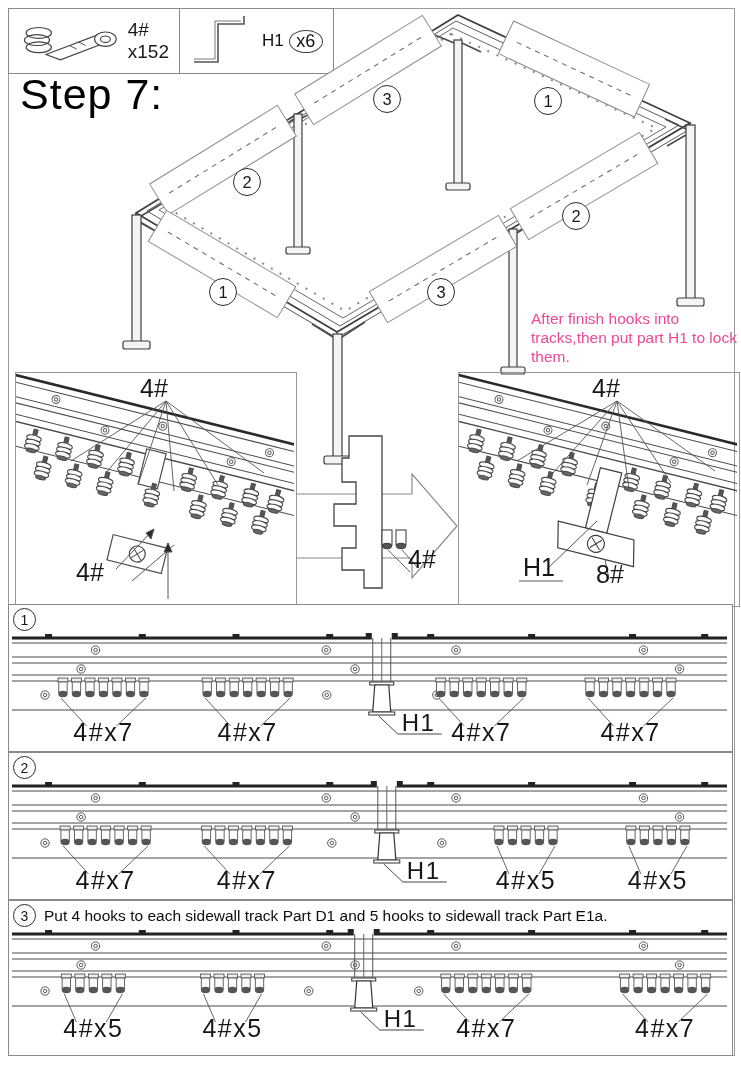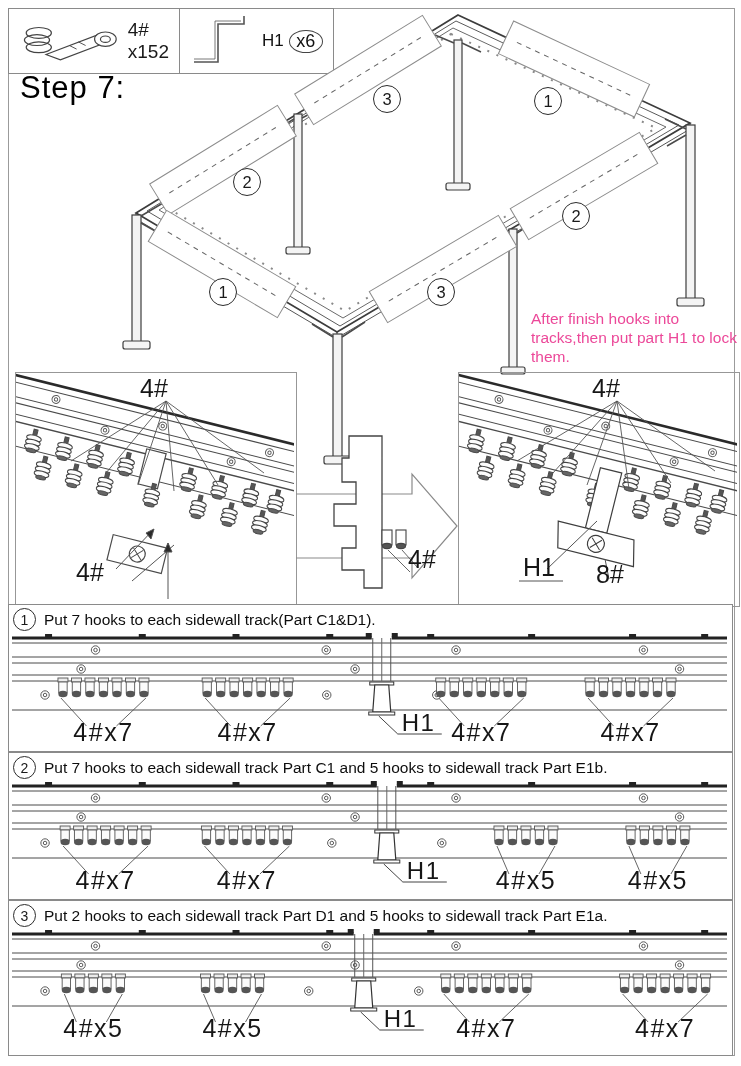--- a/index.html
+++ b/index.html
@@ -8,21 +8,21 @@
   .abs{position:absolute}
   svg{display:block}
   .outer-border{left:8px;top:8px;width:725px;height:1046px;border:1px solid #9b9b9b}
   .parts-box{left:8px;top:8px;height:64px;display:flex;background:#fff;border:1px solid #8a8a8a}
   .parts-cell{display:flex;align-items:center;gap:8px;padding:0 10px}
   .parts-cell+.parts-cell{border-left:1px solid #8a8a8a}
   .part-meta{font-size:19px;line-height:1.15;color:#1a1a1a}
   .bracket-line{display:flex;align-items:center;font-size:17px}
   .circle-qty{display:inline-flex;align-items:center;justify-content:center;border:1.3px solid #444;
               border-radius:50%;min-width:28px;height:21px;font-size:18px;margin-left:5px;padding:0 2px}
-  .step-title{left:20px;top:70px;font-size:31px;color:#000;letter-spacing:1px}
+  .step-title{left:20px;top:70px;font-size:43px;color:#000;letter-spacing:1px}
   .note{left:531px;top:309px;width:206px;font-size:15.5px;line-height:1.24;color:#ec4899}
   .detail-box{border:1px solid #979797;background:transparent}
   .big-label{font-size:25px;color:#161616;white-space:nowrap}
   .marker{width:26px;height:26px;border:1.5px solid #2c2c2c;border-radius:50%;display:flex;
           align-items:center;justify-content:center;font-size:16.5px;color:#1a1a1a;background:#fff}
   .row{left:8px;width:725px;border:1px solid #8a8a8a;background:#fff;box-sizing:border-box}
   .row-header{display:flex;align-items:center;gap:8px;padding:3px 4px 0 4px}
   .row-header .marker{width:21px;height:21px;font-size:14px;border-width:1.3px;flex:none;background:transparent}
   .row-text{font-size:15.5px;color:#0d0d0d}
 </style>
@@ -395,21 +395,20 @@
       </g>
     </svg>
   </div>
   <span class="abs big-label" style="left:592px;top:374px">4#</span>
   <span class="abs big-label" style="left:523px;top:553px">H1</span>
   <span class="abs big-label" style="left:596px;top:560px">8#</span>
 
   <div class="abs row" style="top:604px;height:148px">
     <div class="row-header">
       <span class="marker">1</span>
-      <span class="row-text">Put 7 hooks to each sidewall track(Part C1&amp;D1).</span>
     </div>
     <svg width="723" height="118" viewBox="0 0 723 118">
         <line x1="3" y1="7" x2="362.757" y2="7" stroke="#222" stroke-width="3"></line>
         <line x1="382.757" y1="7" x2="718" y2="7" stroke="#222" stroke-width="3"></line>
         <rect x="36.050000000000004" y="3" width="7" height="3" fill="#222"></rect>
         <rect x="129.78" y="3" width="7" height="3" fill="#222"></rect>
         <rect x="223.51" y="3" width="7" height="3" fill="#222"></rect>
         <rect x="317.24" y="3" width="7" height="3" fill="#222"></rect>
         <rect x="418.17999999999995" y="3" width="7" height="3" fill="#222"></rect>
         <rect x="519.12" y="3" width="7" height="3" fill="#222"></rect>
@@ -546,21 +545,20 @@
         <ellipse cx="662.002" cy="63" rx="4.6" ry="3.2" fill="#555"></ellipse>
         <line x1="579.002" y1="67" x2="604.502" y2="95" stroke="#555" stroke-width="0.9"></line>
         <line x1="664.002" y1="67" x2="634.502" y2="95" stroke="#555" stroke-width="0.9"></line>
         <text x="621.502" y="110" font-size="25" fill="#161616" font-family="Liberation Sans, DejaVu Sans, sans-serif" text-anchor="middle" letter-spacing="1.5">4#x7</text>
       </svg>
   </div>
 
   <div class="abs row" style="top:752px;height:148px">
     <div class="row-header">
       <span class="marker">2</span>
-      <span class="row-text">Put 7 hooks to each sidewall track Part C1 and 5 hooks to sidewall track Part E1b.</span>
     </div>
     <svg width="723" height="118" viewBox="0 0 723 118">
         <line x1="3" y1="7" x2="367.80400000000003" y2="7" stroke="#222" stroke-width="3"></line>
         <line x1="387.80400000000003" y1="7" x2="718" y2="7" stroke="#222" stroke-width="3"></line>
         <rect x="36.050000000000004" y="3" width="7" height="3" fill="#222"></rect>
         <rect x="129.78" y="3" width="7" height="3" fill="#222"></rect>
         <rect x="223.51" y="3" width="7" height="3" fill="#222"></rect>
         <rect x="317.24" y="3" width="7" height="3" fill="#222"></rect>
         <rect x="418.17999999999995" y="3" width="7" height="3" fill="#222"></rect>
         <rect x="519.12" y="3" width="7" height="3" fill="#222"></rect>
@@ -685,21 +683,21 @@
         <ellipse cx="675.9" cy="63" rx="4.6" ry="3.2" fill="#555"></ellipse>
         <line x1="619.9" y1="67" x2="631.9" y2="95" stroke="#555" stroke-width="0.9"></line>
         <line x1="677.9" y1="67" x2="661.9" y2="95" stroke="#555" stroke-width="0.9"></line>
         <text x="648.9" y="110" font-size="25" fill="#161616" font-family="Liberation Sans, DejaVu Sans, sans-serif" text-anchor="middle" letter-spacing="1.5">4#x5</text>
       </svg>
   </div>
 
   <div class="abs row" style="top:900px;height:156px">
     <div class="row-header">
       <span class="marker">3</span>
-      <span class="row-text">Put 2 hooks to each sidewall track Part D1 and 5 hooks to sidewall track Part E1a.</span>
+      <span class="row-text">Put 4 hooks to each sidewall track Part D1 and 5 hooks to sidewall track Part E1a.</span>
     </div>
     <svg width="723" height="120" viewBox="0 0 723 120">
         <line x1="3" y1="7" x2="344.73199999999997" y2="7" stroke="#222" stroke-width="3"></line>
         <line x1="364.73199999999997" y1="7" x2="718" y2="7" stroke="#222" stroke-width="3"></line>
         <rect x="36.050000000000004" y="3" width="7" height="3" fill="#222"></rect>
         <rect x="129.78" y="3" width="7" height="3" fill="#222"></rect>
         <rect x="223.51" y="3" width="7" height="3" fill="#222"></rect>
         <rect x="317.24" y="3" width="7" height="3" fill="#222"></rect>
         <rect x="418.17999999999995" y="3" width="7" height="3" fill="#222"></rect>
         <rect x="519.12" y="3" width="7" height="3" fill="#222"></rect>

